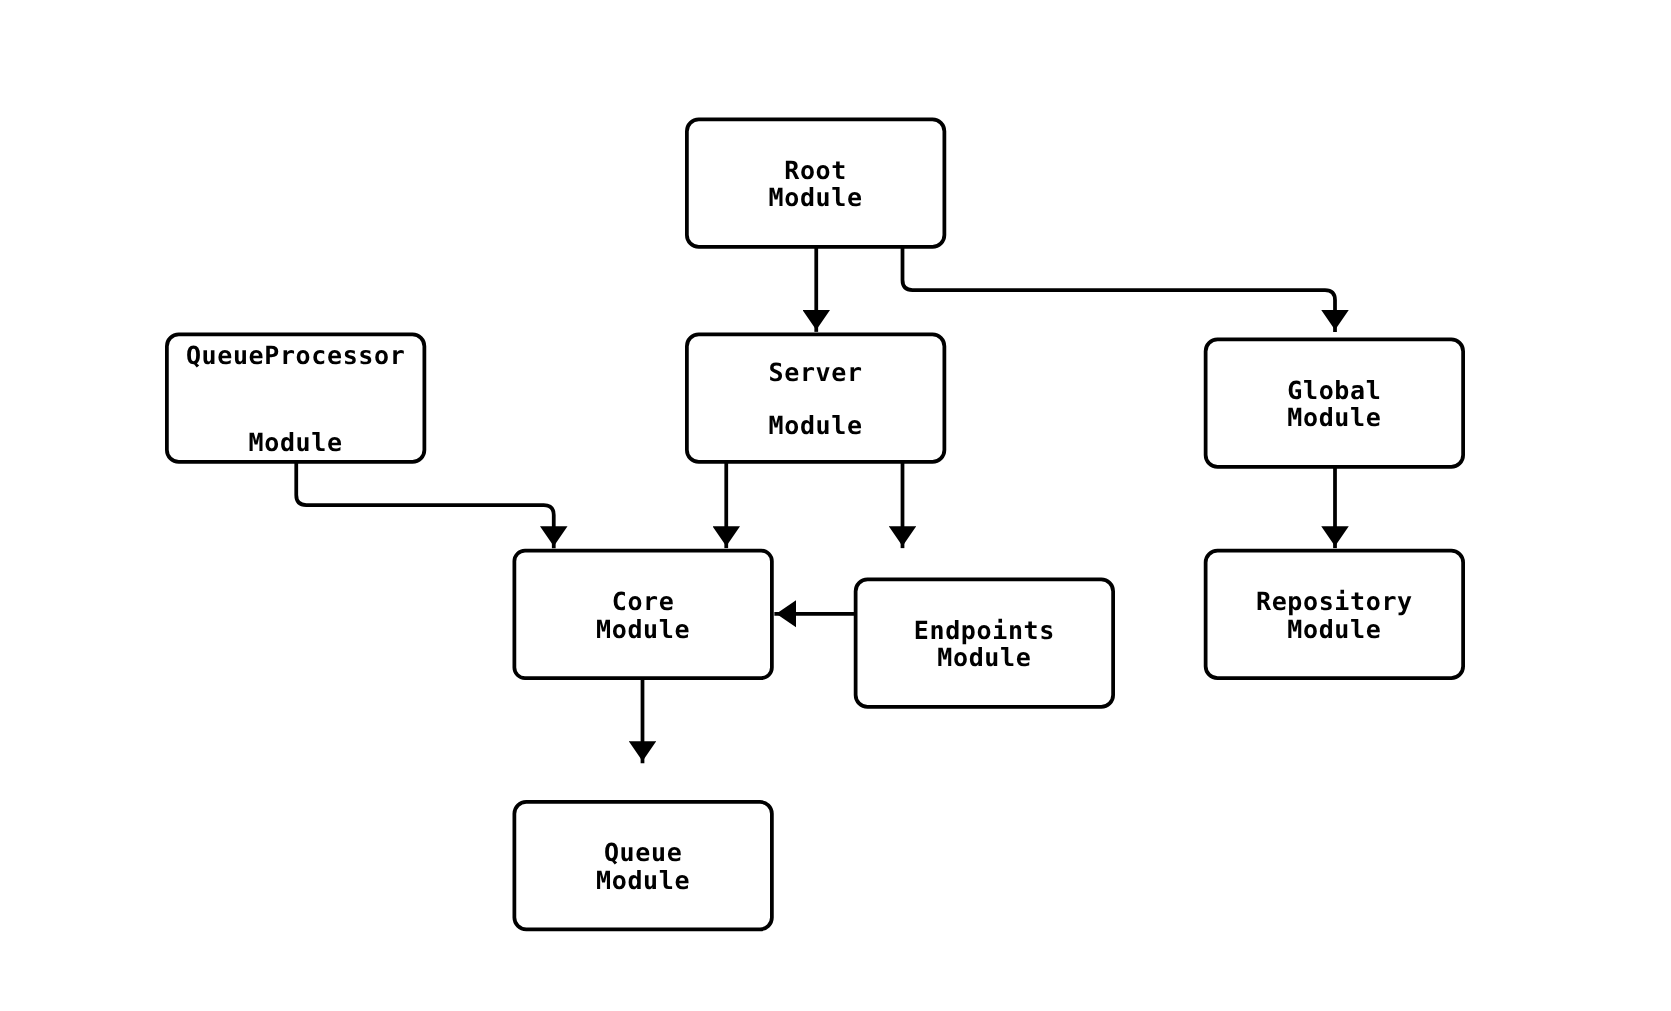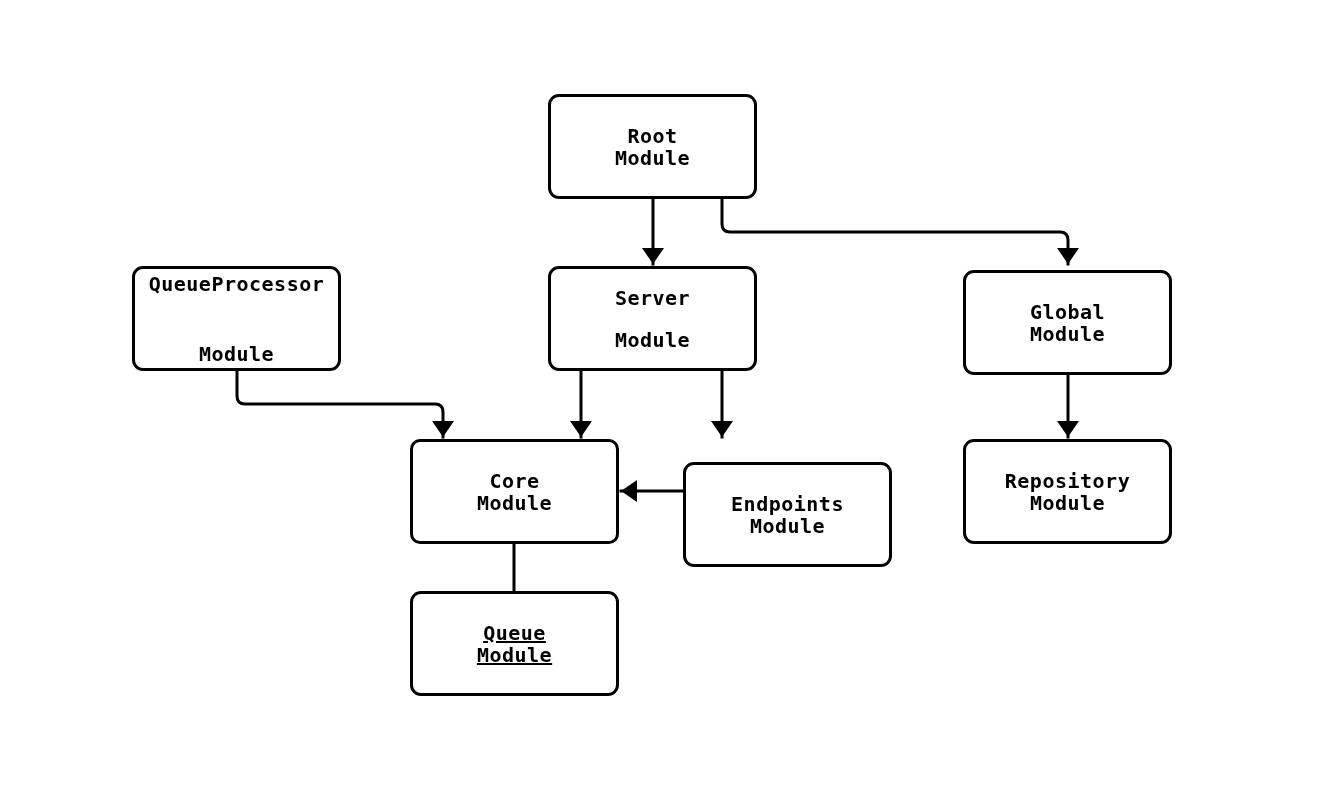--- a/index.html
+++ b/index.html
@@ -95,18 +95,18 @@
   <div class="node" style="left:683px; top:439px;margin-top:23px;">
     <span>Endpoints</span>
     <span>Module</span>
   </div>
 
   <div class="node" style="left:963px; top:439px;text-align:center;">
     <span>Repository</span>
     <span>Module</span>
   </div>
 
-  <div class="node" style="left:410px; top:591px;text-decoration:underline;">
+  <div class="node" style="left:410px; top:640px;">
     <span>Queue</span>
     <span>Module</span>
   </div>
 
 </div>
 
 </body></html>

